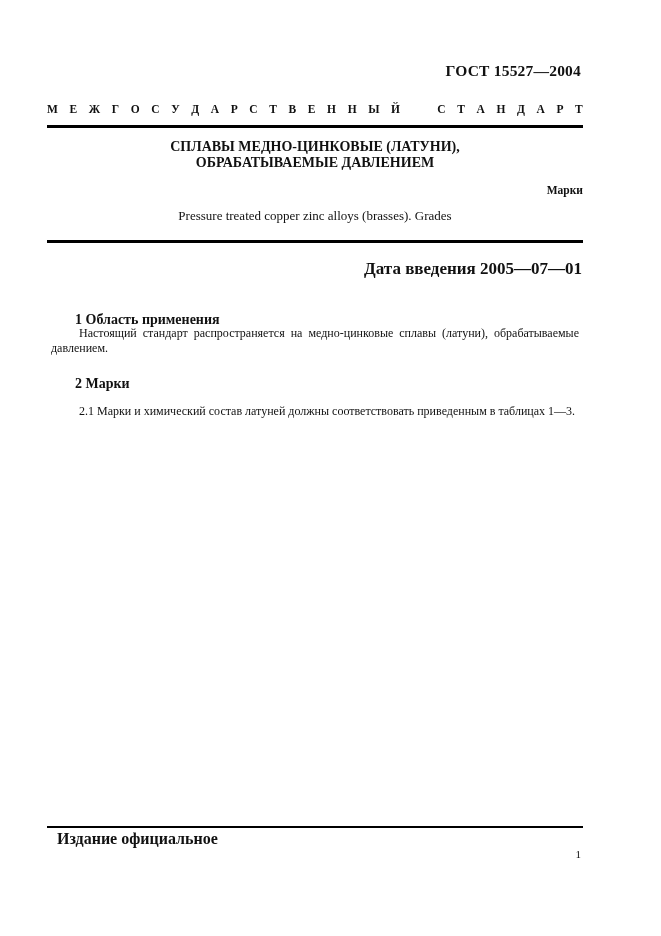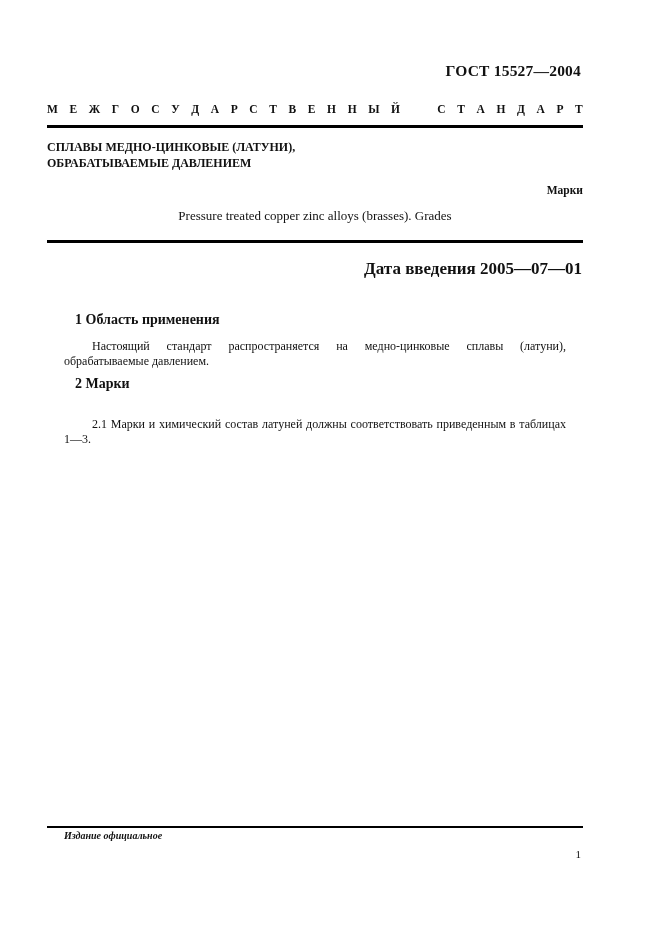--- a/index.html
+++ b/index.html
@@ -15,47 +15,47 @@
       left: 47px; top: 103px; width: 536px; font-size: 11.5px; font-weight: bold;
       display: flex; justify-content: space-between;
     }
     .interstate span { display: inline-block; }
     .interstate .gap { width: 14px; }
     .rule-thick { left: 47px; width: 536px; height: 3px; background: #000; }
     .rule-top { top: 125px; }
     .rule-mid { top: 240px; }
     .rule-bottom { top: 826px; height: 2px; }
     .title {
-      left: 47px; width: 536px; top: 139px; text-align: left;
-      font-size: 12px; font-weight: bold; line-height: 16px;
+      left: 47px; width: 536px; top: 139px; text-align: center;
+      font-size: 14px; font-weight: bold; line-height: 16px;
     }
     .subtitle {
       left: 47px; width: 536px; top: 184px; text-align: right;
       font-size: 11.5px; font-weight: bold;
     }
     .english {
       left: 47px; width: 536px; top: 208px; text-align: center; font-size: 13px;
     }
     .intro-date {
       right: 79px; top: 259px; font-size: 17px; font-weight: bold;
     }
     .section-heading {
       left: 75px; font-size: 14px; font-weight: bold;
     }
     .sec1 { top: 312px; }
     .sec2 { top: 376px; }
     .para {
       left: 47px; width: 536px; font-size: 12px; line-height: 14.5px; text-align: justify;
     }
-    .para p { margin: 17px; text-indent: 28px; }
+    .para p { margin: 4px; text-indent: 28px; }
     .p1 { top: 322px; }
     .p2 { top: 400px; }
     .p2 p { text-align-last: left; }
     .edition {
-      left: 64px; top: 830px; font-size: 10px; font-weight: bold; font-style: italic;
+      left: 57px; top: 830px; font-size: 16px; font-weight: bold;
     }
     .page-number {
       right: 80px; top: 848px; font-size: 11px;
     }
   </style>
 </head>
 <body>
 
 <div class="abs gost-code">ГОСТ 15527—2004</div>
 

